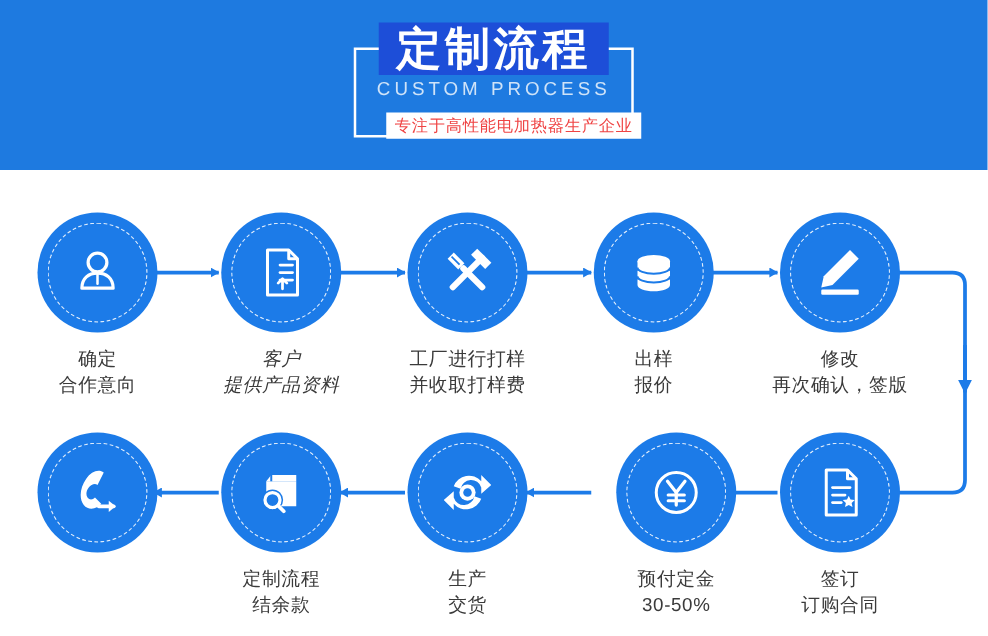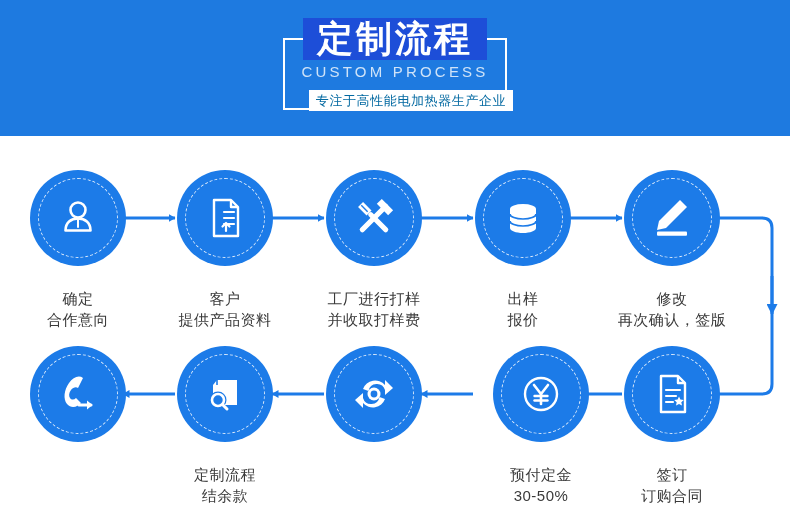--- a/index.html
+++ b/index.html
@@ -71,21 +71,21 @@
   #badge-wrap {
     position: absolute;
     left: 0; top: 90px;
     width: 790px;
     text-align: center;
     z-index: 3;
   }
   #badge {
     display: inline-block;
     background: #ffffff;
-    color: #0369a1;
+    color: #ef4444;
     font-size: 13px;
     letter-spacing: 0.6px;
     line-height: 19px;
     padding: 1px 7px;
     font-weight: normal;
     margin-left: 32px;
   }
 
   
   #flow {
@@ -124,21 +124,21 @@
     border: 1px dashed rgba(255,255,255,0.85);
     border-radius: 50%;
   }
   .bubble svg {
     position: absolute;
     left: 50%;
     top: 50%;
     transform: translate(-50%, -50%);
   }
   .label {
-    margin-top: 22px;
+    margin-top: 11px;
     color: #3A3A3A;
     font-size: 15px;
     line-height: 21px;
     letter-spacing: 0.5px;
     white-space: pre-line;
   }
 </style>
 </head>
 <body>
 
@@ -210,21 +210,21 @@
       <svg width="44" height="44" viewBox="0 0 44 44">
         <circle cx="22" cy="14" r="7.5" fill="none" stroke="#fff" stroke-width="2.6"></circle>
         <path d="M9.5,34.5 C9.5,26.5 15,22.5 22,22.5 C29,22.5 34.5,26.5 34.5,34.5 Z" fill="none" stroke="#fff" stroke-width="2.6" stroke-linejoin="round"></path>
         <path d="M22,23.5 L22,31" stroke="#fff" stroke-width="2" stroke-linecap="round"></path>
       </svg>
     </div>
     <div class="label">确定
 合作意向</div>
   </div>
 
-  <div class="node" style="left:152px; top:34px;">
+  <div class="node" style="left:152px; top:34px;font-style:italic;">
     <div class="bubble">
       <svg width="42" height="46" viewBox="0 0 42 46">
         <path d="M10,5 L27,5 L34,12 L34,41 L10,41 Z" fill="none" stroke="#fff" stroke-width="2.4" stroke-linejoin="round"></path>
         <path d="M27,5 L27,12 L34,12" fill="none" stroke="#fff" stroke-width="2.4" stroke-linejoin="round"></path>
         <line x1="20" y1="17" x2="30" y2="17" stroke="#fff" stroke-width="2.2" stroke-linecap="round"></line>
         <line x1="20" y1="23" x2="30" y2="23" stroke="#fff" stroke-width="2.2" stroke-linecap="round"></line>
         <line x1="20" y1="29" x2="30" y2="29" stroke="#fff" stroke-width="2.2" stroke-linecap="round"></line>
         <path d="M22,36 L22,28 M18.5,31.5 L22,28 L25.5,31.5" fill="none" stroke="#fff" stroke-width="2.2" stroke-linecap="round" stroke-linejoin="round"></path>
       </svg>
     </div>
@@ -307,20 +307,22 @@
 
   <div class="node" style="left:301px; top:210px;">
     <div class="bubble">
       <svg width="48" height="44" viewBox="0 0 48 44">
         <path d="M13,17 A13,13 0 0 1 35,13 L35,8 L43,16 L35,23 L35,18 A8.5,8.5 0 0 0 18.5,19 Z" fill="#fff"></path>
         <path d="M35,27 A13,13 0 0 1 13,31 L13,36 L5,28 L13,21 L13,26 A8.5,8.5 0 0 0 29.5,25 Z" fill="#fff"></path>
         <circle cx="24" cy="22" r="6.5" fill="#fff"></circle>
         <circle cx="24" cy="22" r="3.4" fill="#1C7BE8"></circle>
       </svg>
     </div>
+    <div class="label">生产
+交货</div>
   </div>
 
   <div class="node" style="left:152px; top:210px;">
     <div class="bubble">
       <svg width="46" height="42" viewBox="0 0 46 42">
         <path d="M11,12 L35,12 L35,32 L11,32 Z" fill="#fff"></path>
         <path d="M11,12 L15,7 L35,7 L35,12" fill="#fff"></path>
         <line x1="15" y1="7" x2="15" y2="12" stroke="#1C7BE8" stroke-width="1.6"></line>
         <circle cx="16" cy="27" r="8.5" fill="#1C7BE8"></circle>
         <circle cx="16" cy="27" r="6" fill="none" stroke="#fff" stroke-width="2.6"></circle>

